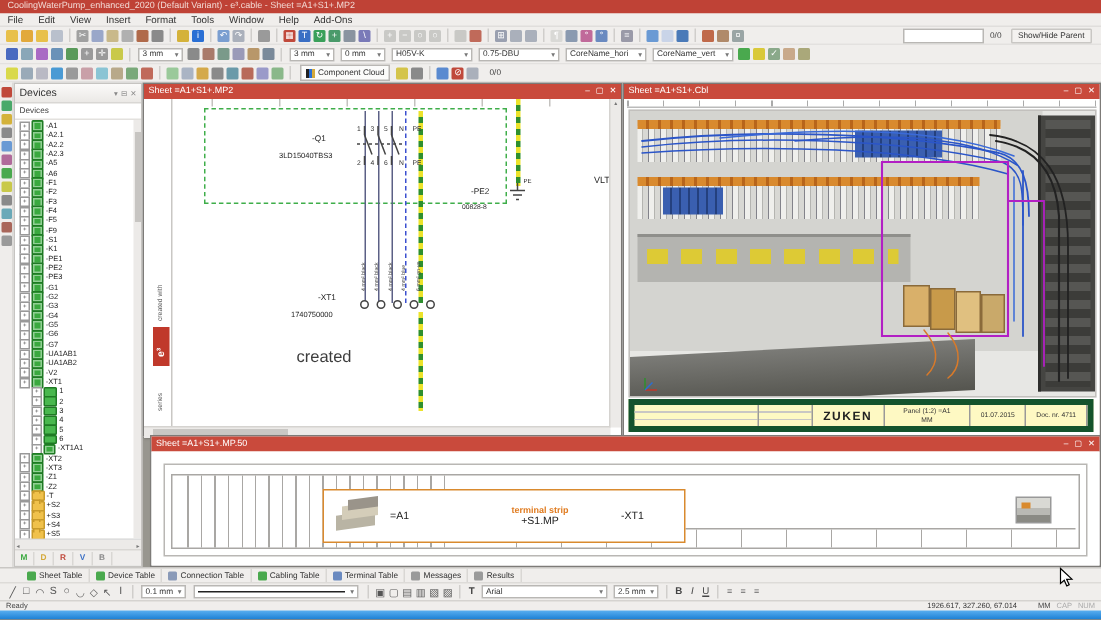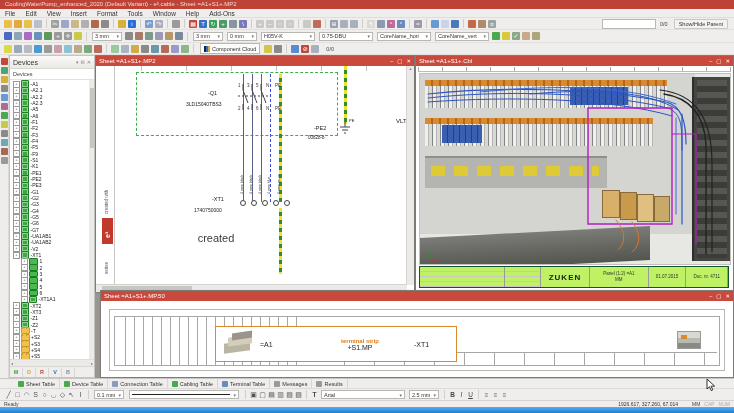--- a/index.html
+++ b/index.html
@@ -120,22 +120,22 @@
   .shelf{position:absolute;left:5px;top:82px;width:182px;height:30px;background:#b4b4b0;border-top:2px solid #8f8f8b;}
   .yellowrow{position:absolute;left:6px;top:8px;width:168px;height:10px;
              background:repeating-linear-gradient(90deg,#ddca35 0 14px,#b4b4b0 14px 23px);}
   .trunk{position:absolute;left:272px;top:3px;width:36px;height:184px;background:#454542;
          border-left:2px solid #2e2e2c;}
   .trunk::after{content:"";position:absolute;inset:3px;background:repeating-linear-gradient(180deg,#565653 0 6px,#3c3c39 6px 12px);}
   .floor3d{position:absolute;left:0;top:158px;width:230px;height:34px;
            background:linear-gradient(180deg,#7b7b77,#55554f);transform:skewY(-3deg);}
   .relay{position:absolute;border:0.5px solid #8a6a3a;}
   .axis{position:absolute;left:8px;top:176px;width:12px;height:12px;}
-  .tblock{position:absolute;left:3px;top:200px;width:310px;height:22px;border:1px solid #14532d;
-          display:flex;font-size:4.5px;color:#333;background:#bef264;box-sizing:border-box;}
+  .tblock{position:absolute;left:3px;top:200px;width:310px;height:22px;border:4px solid #14532d;
+          display:flex;font-size:4.5px;color:#333;background:#fef9c3;box-sizing:border-box;}
   .tcell{border-right:1px solid #999;height:100%;box-sizing:border-box;position:relative;overflow:hidden;}
   .tlines{background:repeating-linear-gradient(180deg,transparent 0 4px,#c9c7c4 4px 5px);}
   .zuken{font-weight:bold;font-size:8px;letter-spacing:1px;color:#222;display:flex;align-items:center;justify-content:center;}
   .tcc{display:flex;flex-direction:column;align-items:center;justify-content:center;line-height:1.3;}
   .rulerB{position:absolute;left:2px;right:2px;bottom:1px;height:4px;
           background:repeating-linear-gradient(90deg,#aaa 0 1px,transparent 1px 24px);border-top:1px solid #bbb;}
   
   #winC{left:5px;top:235px;width:634px;height:88px;}
   #winC .wbody{height:76px;}
   .cframe{position:absolute;left:8px;right:8px;top:8px;bottom:6px;border:1px solid #b9b7b4;}

